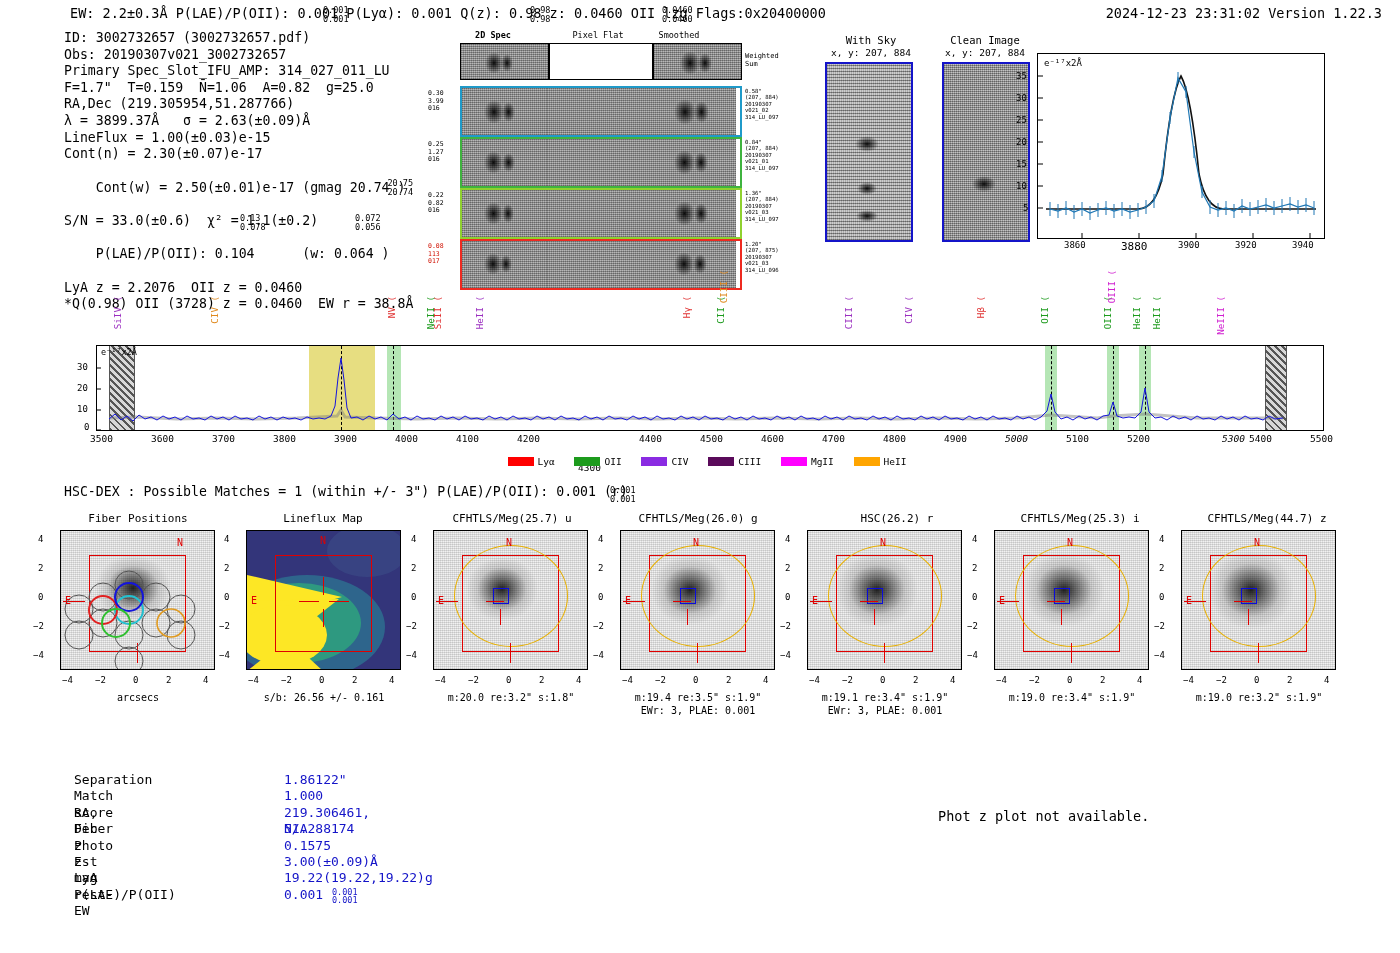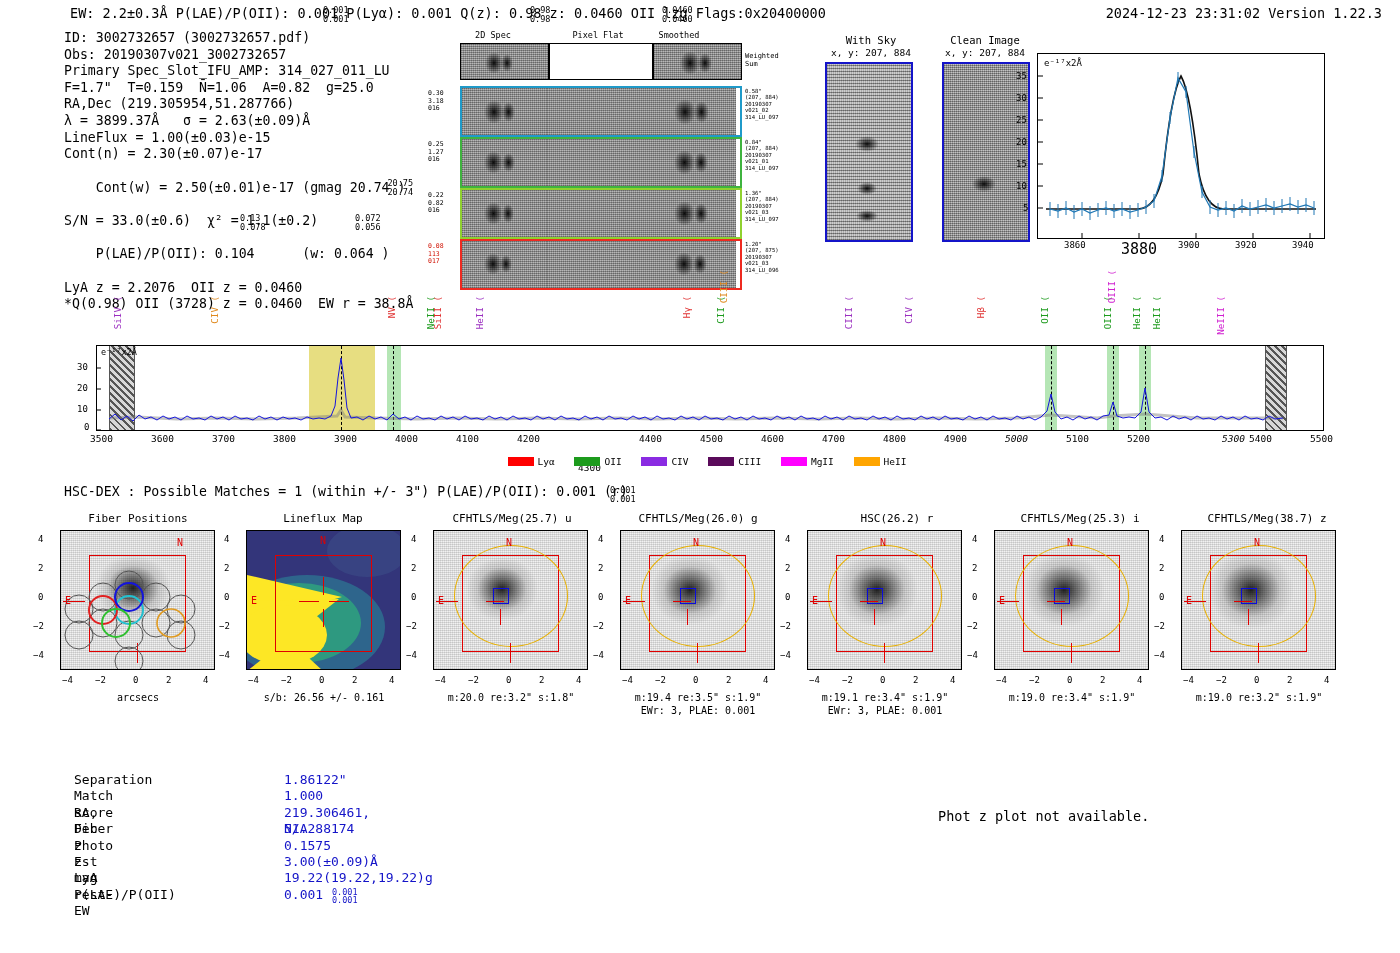--- a/index.html
+++ b/index.html
@@ -131,21 +131,21 @@
 <div class="abs mono frac" style="top:6px;left:530px;">
   <span>0.98</span><br>
   <span>0.98</span>
 </div>
 <div class="abs mono frac" style="top:6px;left:662px;">
   <span>0.0460</span><br>
   <span>0.0460</span>
 </div>
 
 <div class="abs" id="specpanel">
-  <div class="abs mono speclabel" style="left:0px;top:0px;width:66px;">2D Spec</div>
+  <div class="abs mono speclabel" style="left:0px;top:0px;width:66px;font-weight:bold;">2D Spec</div>
   <div class="abs mono speclabel" style="left:105px;top:0px;width:66px;">Pixel Flat</div>
   <div class="abs mono speclabel" style="left:184px;top:0px;width:70px;">Smoothed</div>
 
   <div class="abs frame" style="left:0px;top:13px;width:89px;height:37px;padding:0;">
     <div class="abs noise" style="inset:0;"></div>
     <div class="blob" style="left:24px;top:8px;width:18px;height:22px;"></div>
     <div class="blob" style="left:40px;top:10px;width:12px;height:18px;"></div>
   </div>
   <div class="abs" style="left:89px;top:13px;width:104px;height:37px;background:#fff;border:1px solid #000;box-sizing:border-box;"></div>
   <div class="abs frame" style="left:193px;top:13px;width:89px;height:37px;">
@@ -188,21 +188,21 @@
     <div class="blob" style="left:22px;top:12px;width:18px;height:22px;"></div>
     <div class="blob" style="left:38px;top:14px;width:12px;height:18px;"></div>
     <div class="abs noise" style="left:85px;top:0;width:104px;height:47px;"></div>
     <div class="abs noise" style="left:189px;top:0;width:85px;height:47px;"></div>
     <div class="blob" style="left:212px;top:11px;width:20px;height:24px;"></div>
     <div class="blob" style="left:231px;top:13px;width:14px;height:20px;"></div>
   </div>
 
   <div class="abs mono" style="left:-32px;top:60px;font-size:6.5px;line-height:7.6px;">
     <div>0.30</div>
-    <div>3.18</div>
+    <div>3.99</div>
     <div>016</div>
   </div>
   <div class="abs mono" style="left:-32px;top:111px;font-size:6.5px;line-height:7.6px;">
     <div>0.25</div>
     <div>1.27</div>
     <div>016</div>
   </div>
   <div class="abs mono" style="left:-32px;top:162px;font-size:6.5px;line-height:7.6px;">
     <div>0.22</div>
     <div>0.82</div>
@@ -312,21 +312,21 @@
     <polyline fill="none" stroke="#1f77b4" stroke-width="1.2" points="12,155 20,157 28,154 36,158 44,155 52,159 60,156 68,154 76,157 84,155 92,158 100,156 108,153 116,147 124,122 132,64 140,24 148,38 156,98 164,138 172,153 180,156 188,154 196,157 204,152 212,155 220,153 228,151 236,154 244,152 252,150 260,153 268,151 276,154"></polyline>
   </svg>
   <div class="abs mono" style="left:-22px;top:17px;font-size:9px;">35</div>
   <div class="abs mono" style="left:-22px;top:39px;font-size:9px;">30</div>
   <div class="abs mono" style="left:-22px;top:61px;font-size:9px;">25</div>
   <div class="abs mono" style="left:-22px;top:83px;font-size:9px;">20</div>
   <div class="abs mono" style="left:-22px;top:105px;font-size:9px;">15</div>
   <div class="abs mono" style="left:-22px;top:127px;font-size:9px;">10</div>
   <div class="abs mono" style="left:-15px;top:149px;font-size:9px;">5</div>
   <div class="abs mono" style="left:26px;top:186px;font-size:9px;">3860</div>
-  <div class="abs mono" style="left:83px;top:186px;font-size:15px;">3880</div>
+  <div class="abs mono" style="left:83px;top:186px;font-size:11px;">3880</div>
   <div class="abs mono" style="left:140px;top:186px;font-size:9px;">3900</div>
   <div class="abs mono" style="left:197px;top:186px;font-size:9px;">3920</div>
   <div class="abs mono" style="left:254px;top:186px;font-size:9px;">3940</div>
 </div>
 
 <div class="abs" style="left:0;top:272px;width:1400px;height:75px;">
   <div class="linelabel" style="left:112px;top:24px;color:#9b30c0;">SiIV (</div>
   <div class="linelabel" style="left:209px;top:24px;color:#e08a1e;">CIV (</div>
   <div class="linelabel" style="left:386px;top:24px;color:#e03030;">NV (</div>
   <div class="linelabel" style="left:425px;top:24px;color:#1d9b1d;">NeII (</div>
@@ -604,21 +604,21 @@
 <div class="axnum" style="left:972px;top:592px;">0</div>
 <div class="axnum" style="left:967px;top:621px;">−2</div>
 <div class="axnum" style="left:967px;top:650px;">−4</div>
 <div class="axnum" style="left:996px;top:675px;">−4</div>
 <div class="axnum" style="left:1029px;top:675px;">−2</div>
 <div class="axnum" style="left:1067px;top:675px;">0</div>
 <div class="axnum" style="left:1100px;top:675px;">2</div>
 <div class="axnum" style="left:1137px;top:675px;">4</div>
 <div class="capt" style="left:982px;top:692px;">m:19.0  re:3.4"  s:1.9"</div>
 
-<div class="cut-title" style="left:1187px;top:512px;">CFHTLS/Meg(38.7) z</div>
+<div class="cut-title" style="left:1187px;top:512px;">CFHTLS/Meg(44.7) z</div>
 <div class="imgframe" style="left:1181px;top:530px;width:155px;height:140px;">
   <div class="grain"></div>
   <div class="galaxy" style="left:26px;top:20px;width:86px;height:78px;"></div>
   <div class="redsq" style="left:28px;top:24px;width:95px;height:95px;"></div>
   <div class="ellipse" style="left:20px;top:14px;width:112px;height:100px;"></div>
   <div class="bluesq" style="left:59px;top:57px;width:14px;height:14px;"></div>
   <div class="redcross-h" style="left:2px;top:70px;width:22px;"></div>
   <div class="redcross-h" style="left:52px;top:70px;width:18px;"></div>
   <div class="redcross-v" style="left:76px;top:112px;height:20px;"></div>
   <div class="redcross-v" style="left:66px;top:78px;height:16px;"></div>

